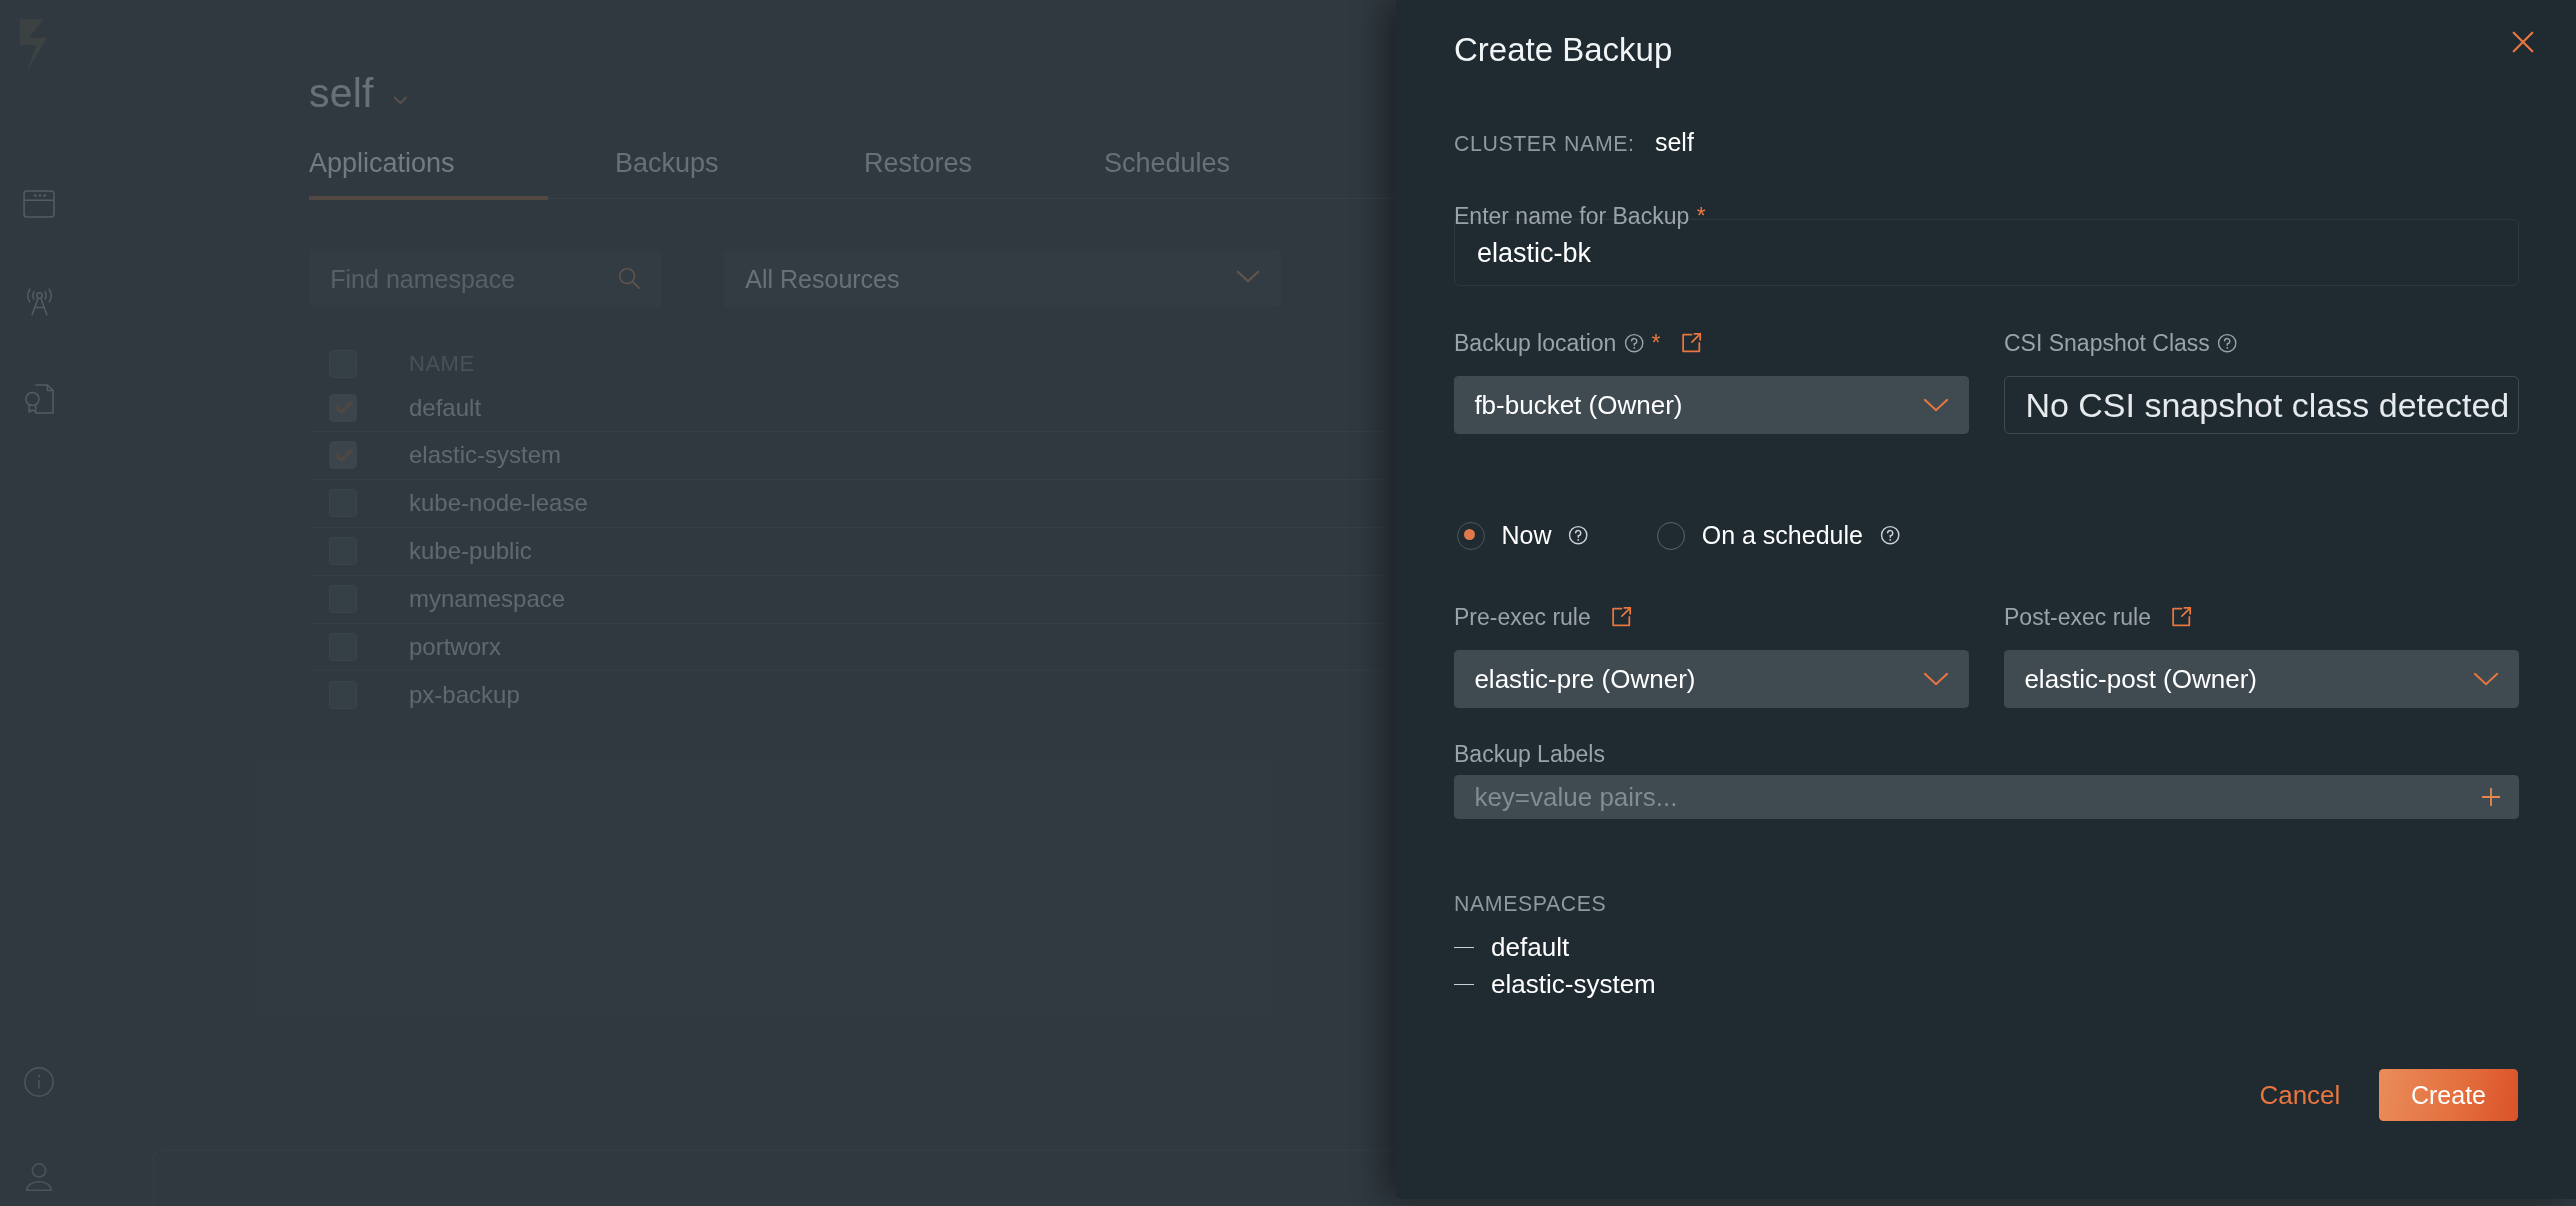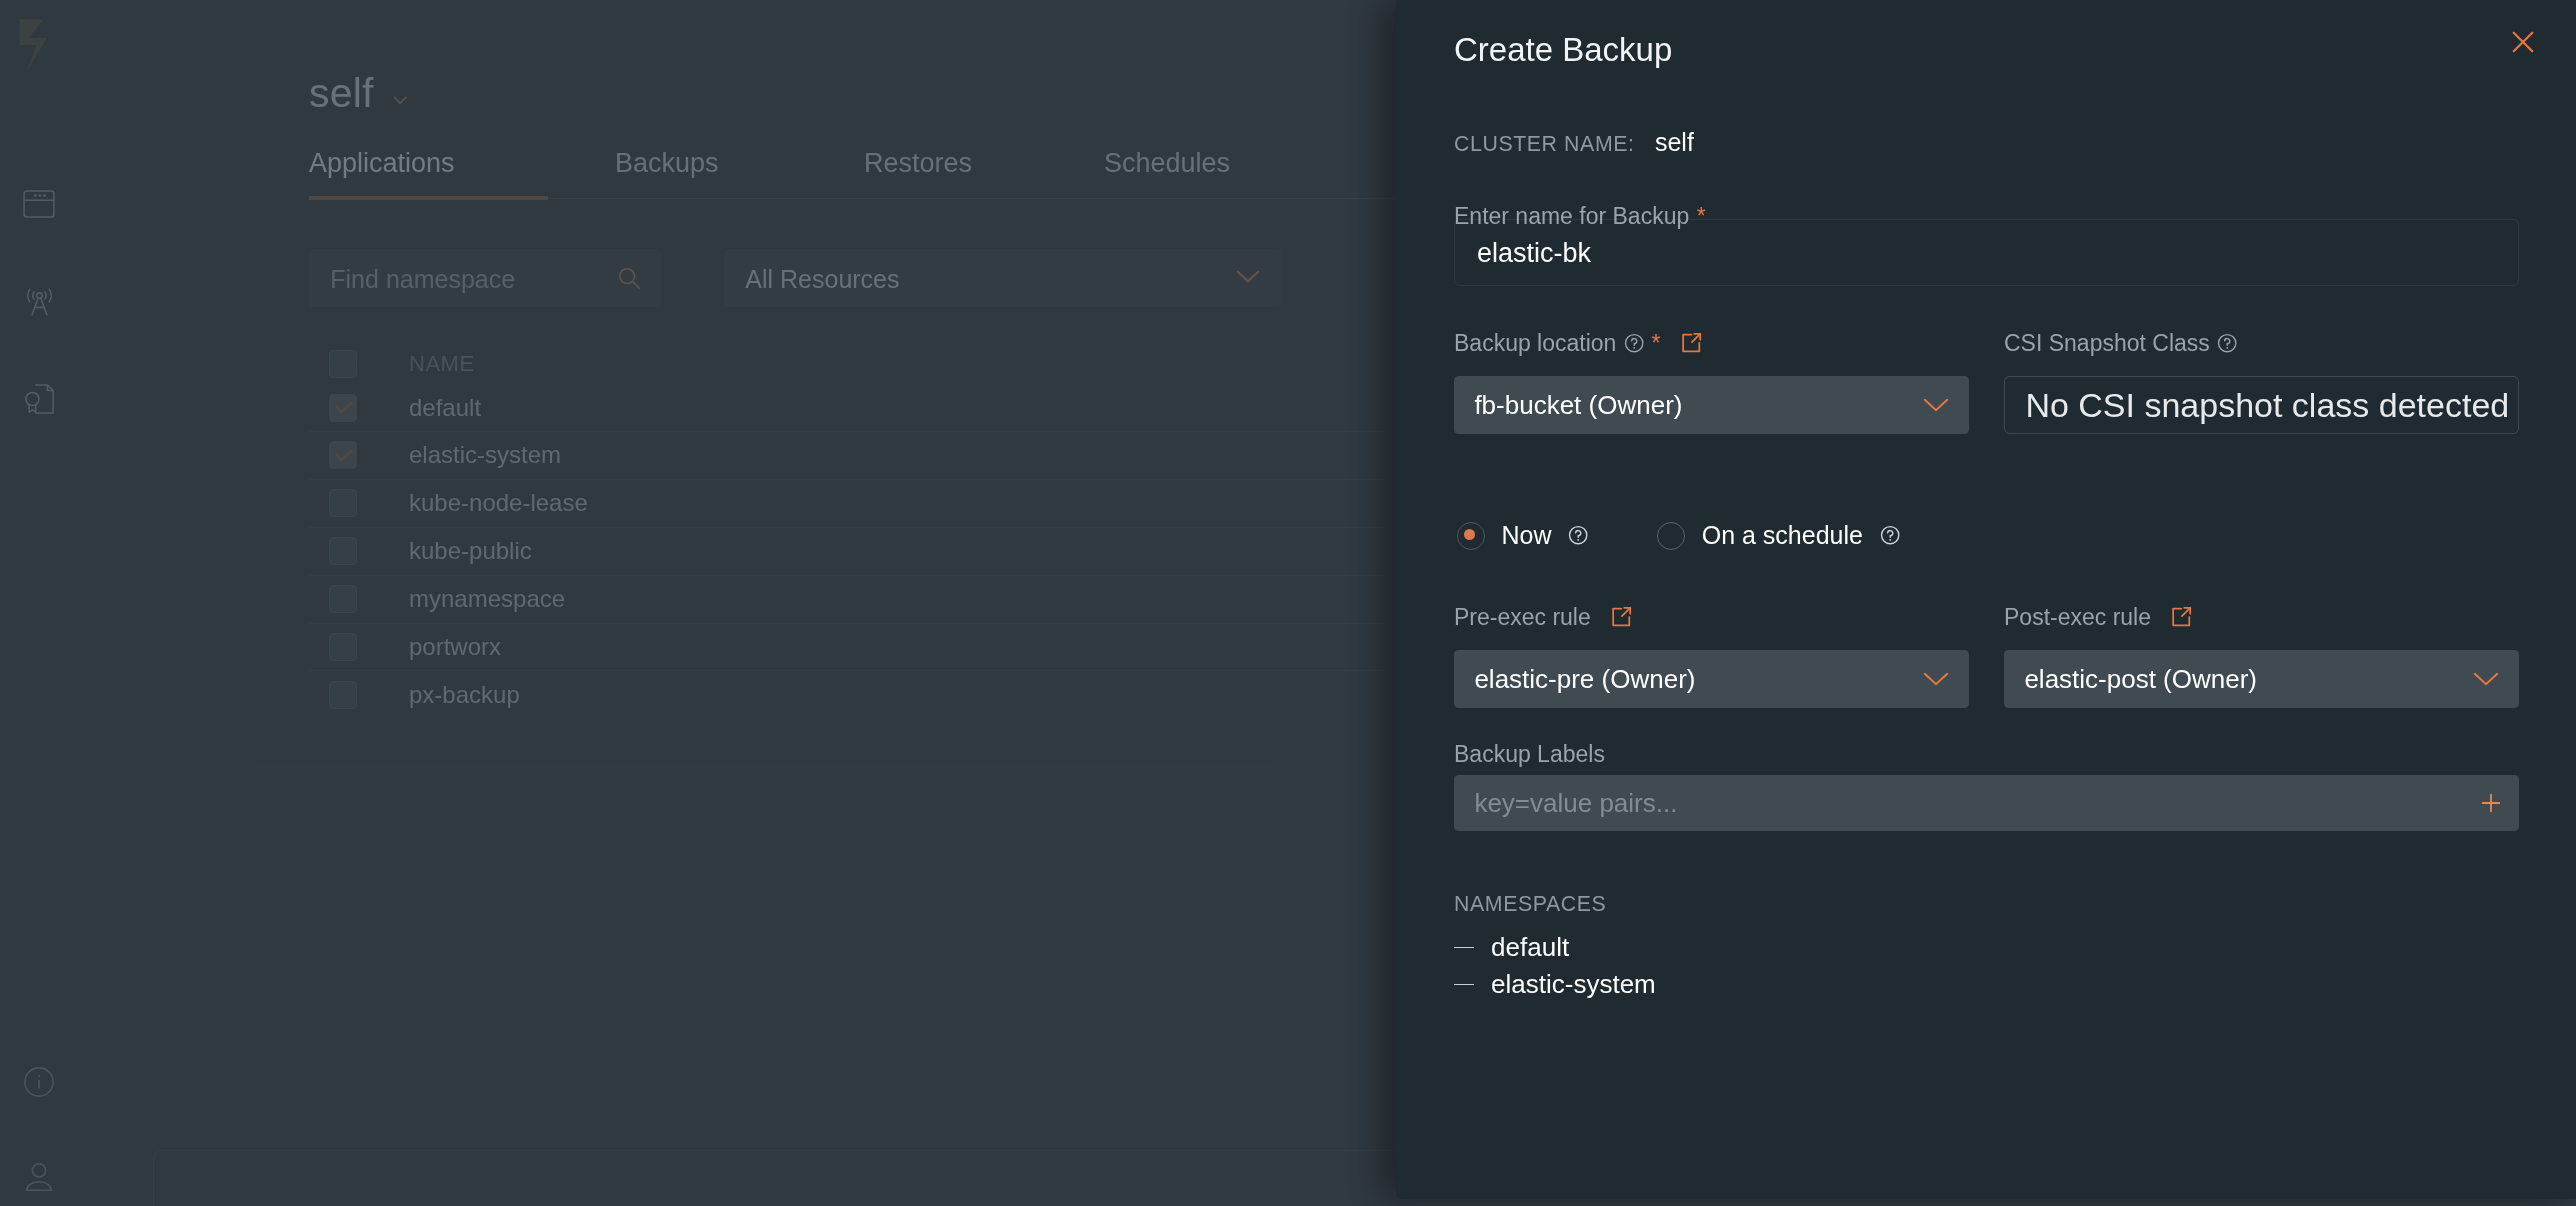--- a/index.html
+++ b/index.html
@@ -198,21 +198,21 @@
   .rdot.on::after {
     content: ""; position: absolute; left: 6.5px; top: 6.5px;
     width: 11px; height: 11px; border-radius: 50%; background: #e0794a;
   }
   .radio .rl { font-size: 25px; color: #ffffff; }
 
   .row-rules { top: 603px; }
 
   .lbl-bkl { position: absolute; top: 740px; left: 0; }
   .bkl-field {
-    position: absolute; top: 775px; left: 0; width: 1065px; height: 56px;
+    position: absolute; top: 775px; left: 0; width: 1065px; height: 44px;
     background: #3f4a51; border-radius: 4.6px;
   }
   .bkl-field .ph {
     position: absolute; left: 20.4px; top: 50%; transform: translateY(-50%);
     font-size: 26px; color: #818c93;
   }
   .bkl-field .plus {
     position: absolute; right: 16.7px; top: 50%; transform: translateY(-50%);
     width: 22px; height: 22px; cursor: pointer;
   }
@@ -559,15 +559,19 @@
           <span class="dash"></span>
           <span class="t">default</span>
         </div>
         <div class="ns-item">
           <span class="dash"></span>
           <span class="t">elastic-system</span>
         </div>
       </div>
     </div>
 
+    <div class="actions">
+      <button class="btn-cancel">Cancel</button>
+      <button class="btn-create">Create</button>
+    </div>
   </div>
 </div>
 
 
 </body></html>

